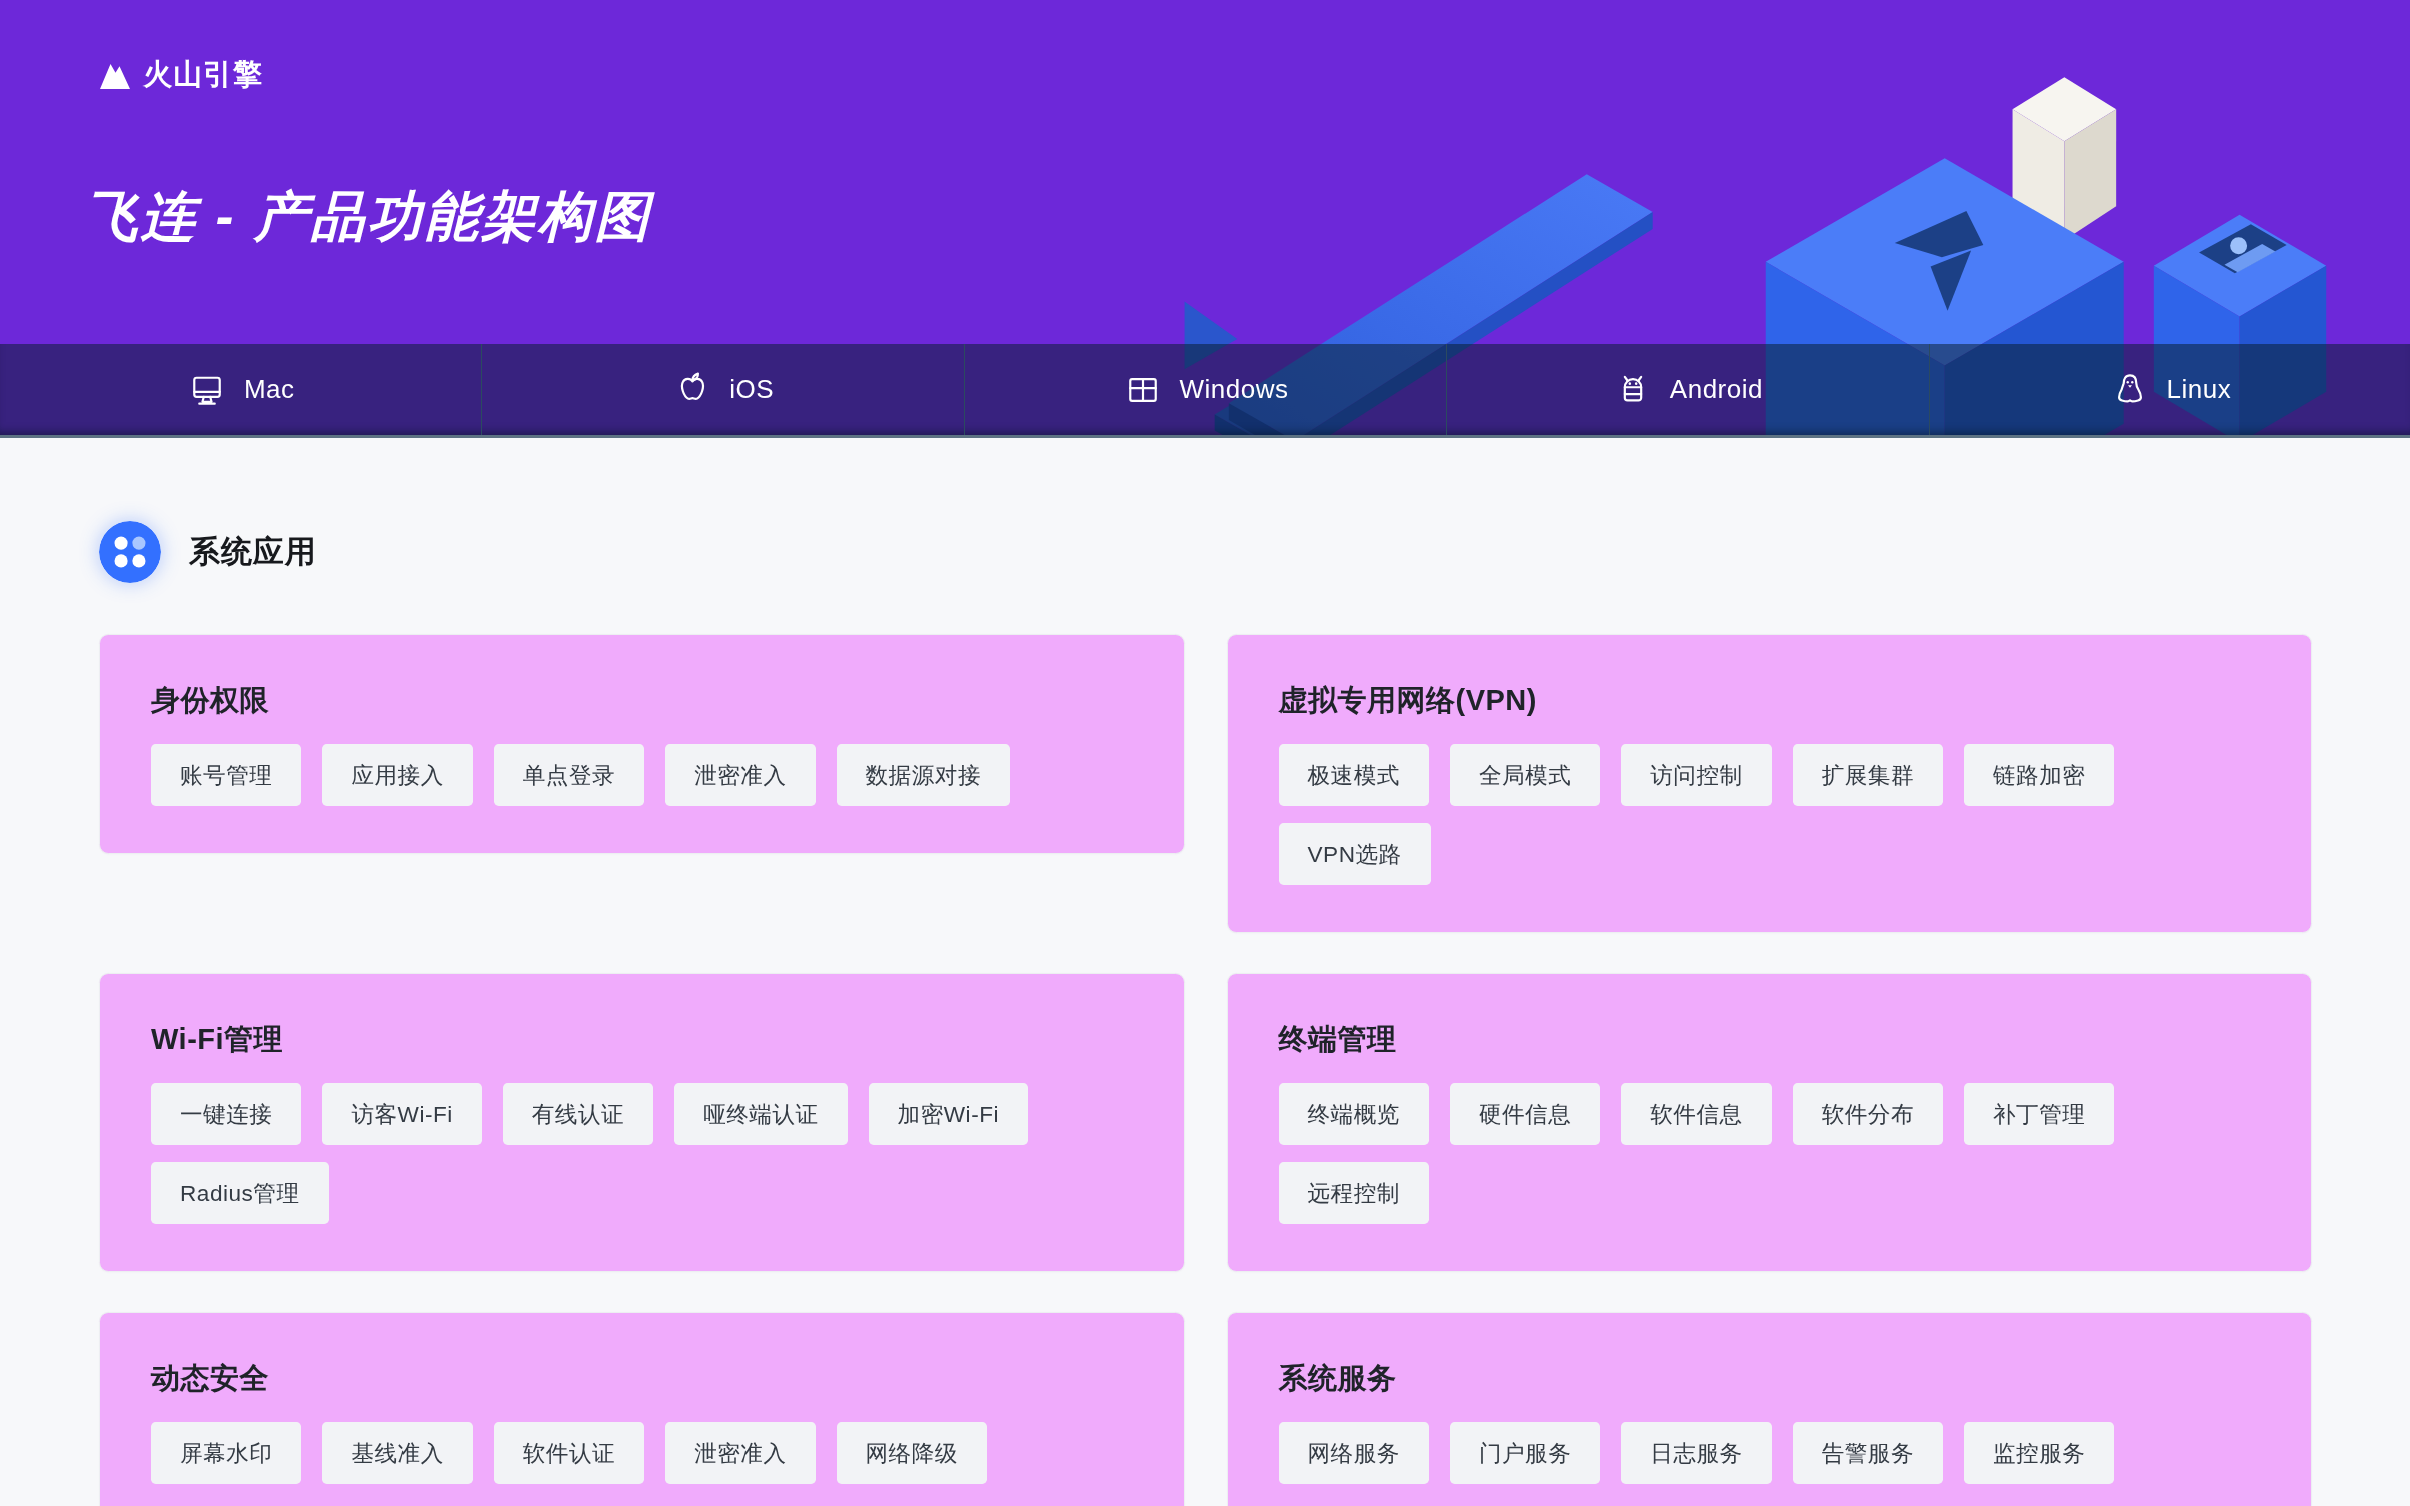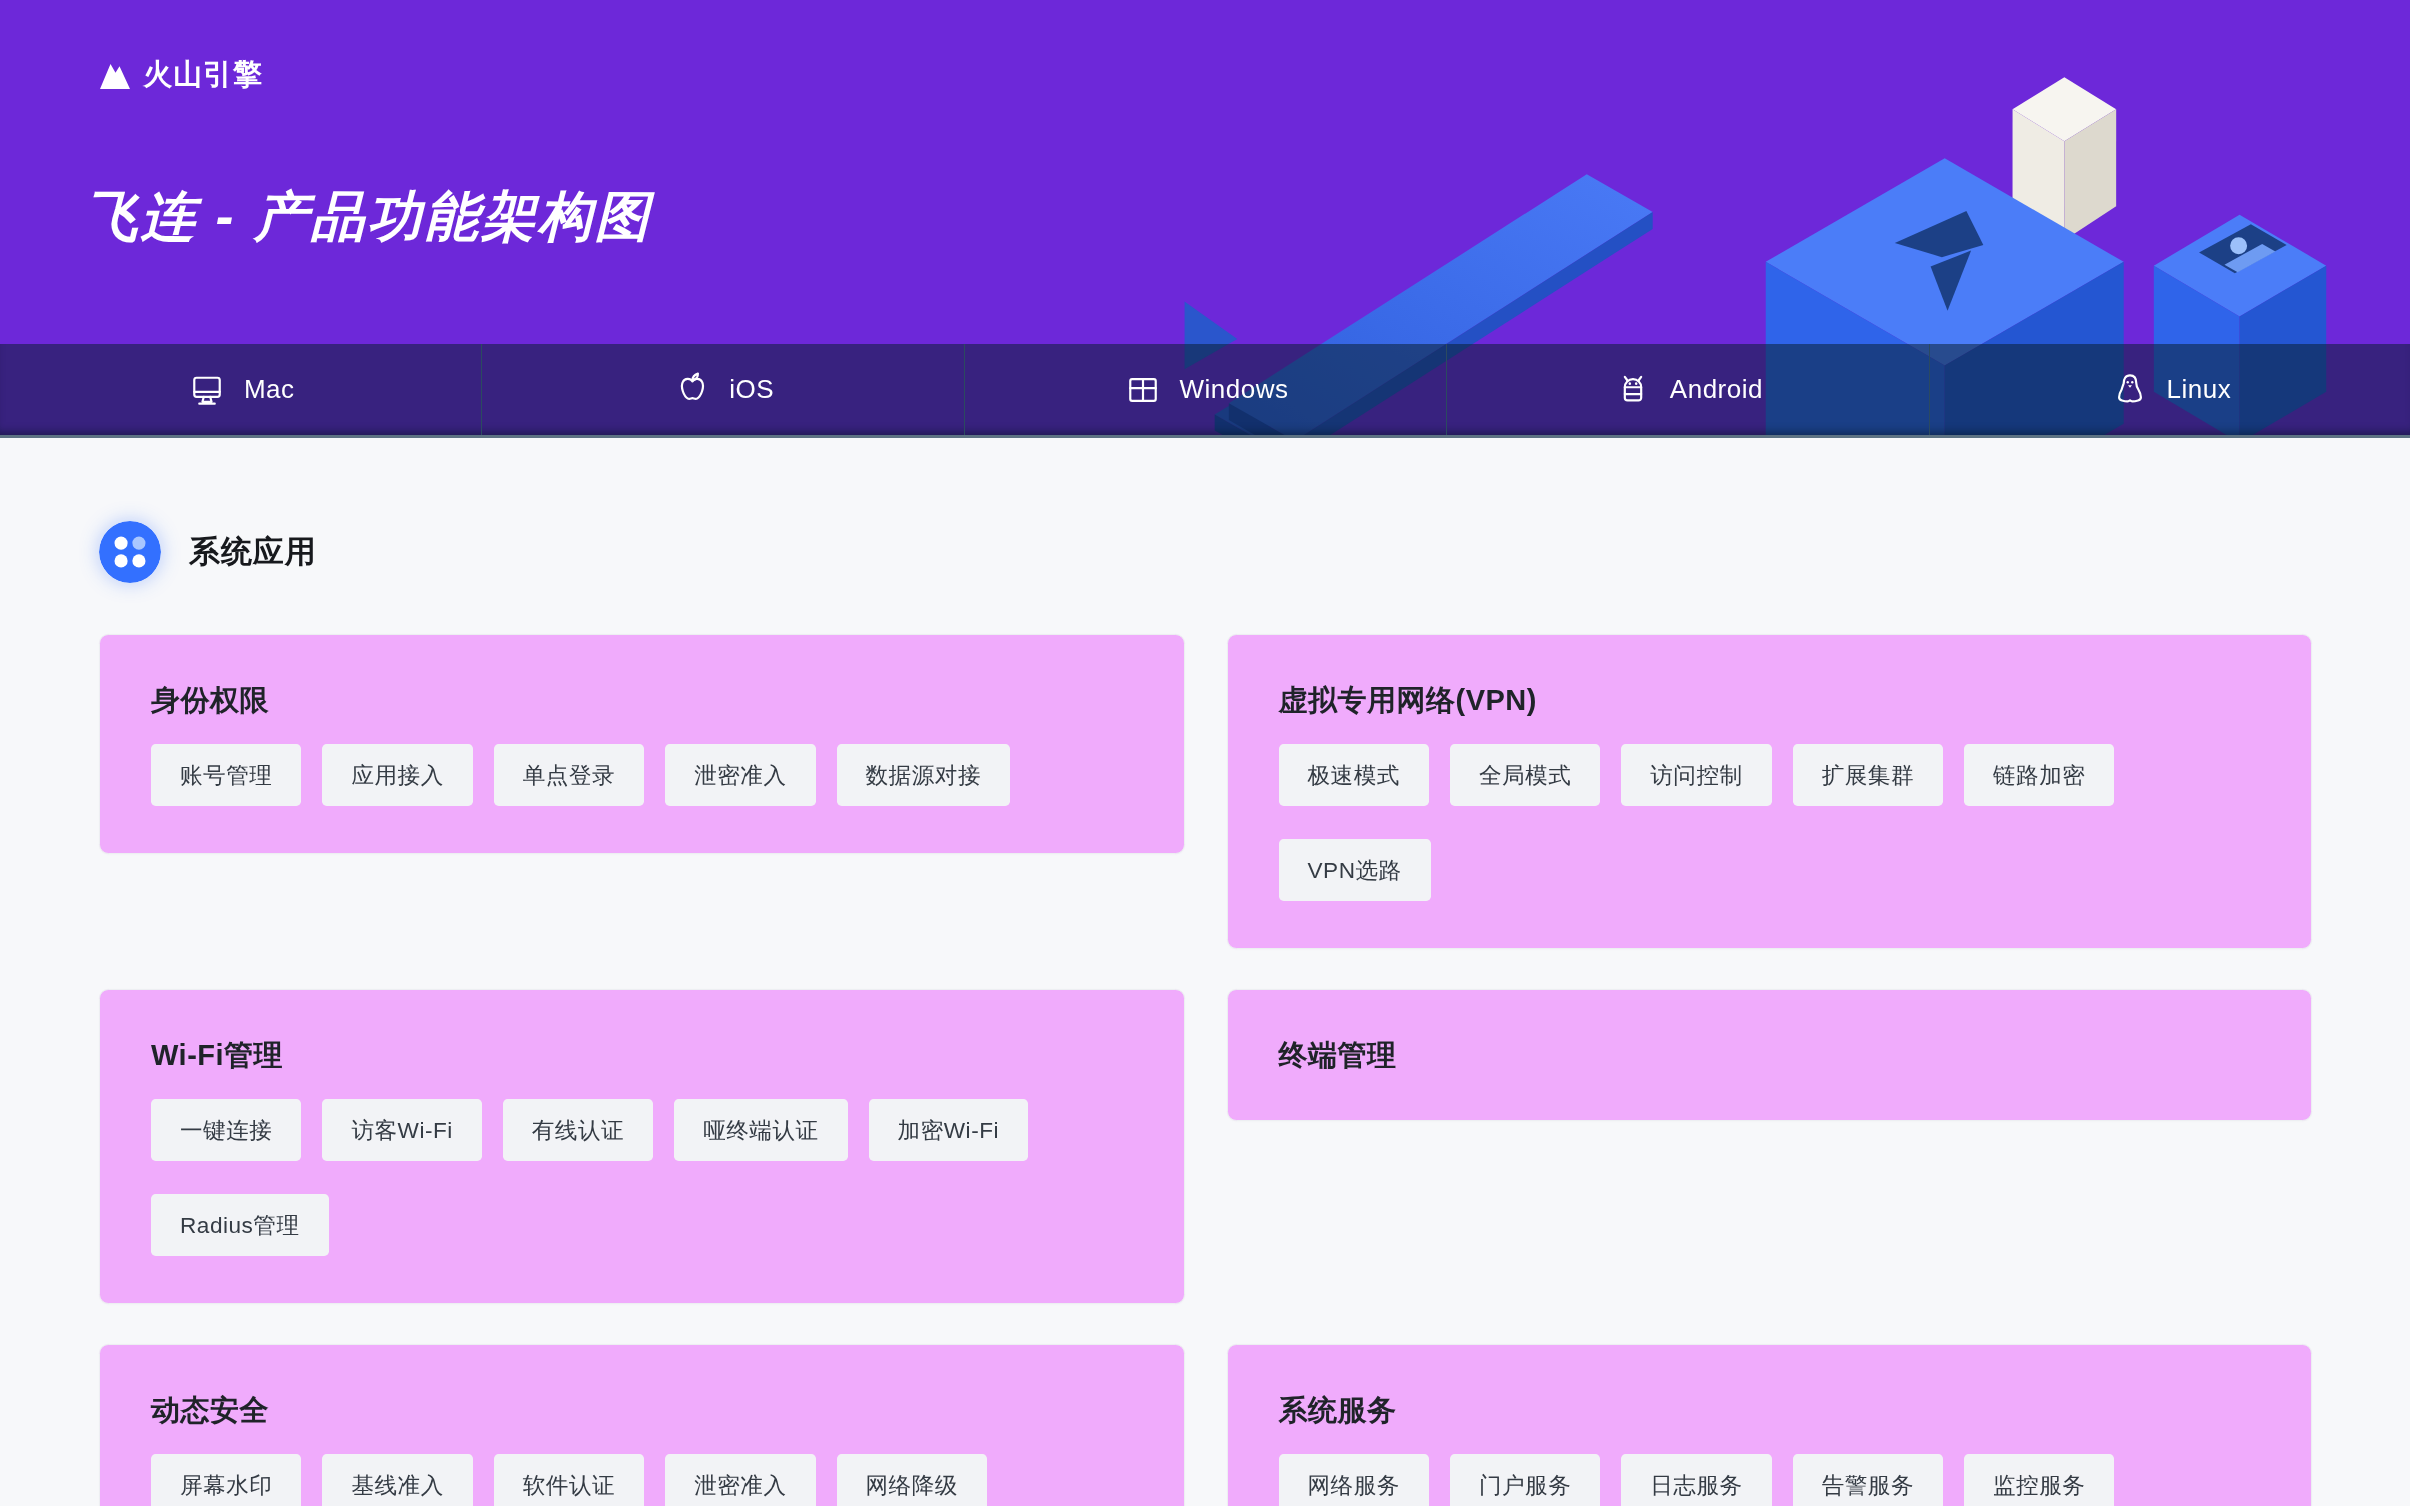--- a/index.html
+++ b/index.html
@@ -33,21 +33,21 @@
   .section-icon { width:62px; height:62px; border-radius:50%;
     box-shadow:0 0 19px rgba(51,112,255,0.35); }
   .section-title { font-size:31px; font-weight:700; color:#17191D; letter-spacing:0.9px; }
 
   .grid { margin-top:51px; display:grid; grid-template-columns:1fr 1fr; gap:40px 42px;
     align-items:start; }
   .card { background:#f0abfc; border:0.9px solid #EDEFF2; border-radius:9.4px;
     padding:47px 51px 47px 51px; box-shadow:0 0.9px 1.9px rgba(20,30,50,0.02); }
   .card-title { font-size:29px; font-weight:700; color:#1F2329; line-height:36px;
     letter-spacing:0.5px; }
-  .chip-row { display:flex; flex-wrap:wrap; gap:33px 21px; margin-top:26px; }
+  .chip-row { display:flex; flex-wrap:wrap; gap:17px 21px; margin-top:26px; }
   .chip-row:first-of-type { margin-top:34px; }
   .chip { display:inline-flex; align-items:center; justify-content:center;
     height:62px; padding:0 29px; background:#F2F3F6; border-radius:4.7px;
     font-size:22.6px; color:#343B44; letter-spacing:0.5px; white-space:nowrap; }
 </style>
 </head>
 <body>
 
 <div class="hero">
 
@@ -198,20 +198,28 @@
           <span class="chip">一键连接</span>
           <span class="chip">访客Wi-Fi</span>
           <span class="chip">有线认证</span>
           <span class="chip">哑终端认证</span>
           <span class="chip">加密Wi-Fi</span>
           <span class="chip">Radius管理</span>
         </div>
       </div>
       <div class="card">
         <div class="card-title">终端管理</div>
+        <div class="chip-row">
+          <span class="chip">终端概览</span>
+          <span class="chip">硬件信息</span>
+          <span class="chip">软件信息</span>
+          <span class="chip">软件分布</span>
+          <span class="chip">补丁管理</span>
+          <span class="chip">远程控制</span>
+        </div>
       </div>
       <div class="card">
         <div class="card-title">动态安全</div>
         <div class="chip-row">
           <span class="chip">屏幕水印</span>
           <span class="chip">基线准入</span>
           <span class="chip">软件认证</span>
           <span class="chip">泄密准入</span>
           <span class="chip">网络降级</span>
         </div>

